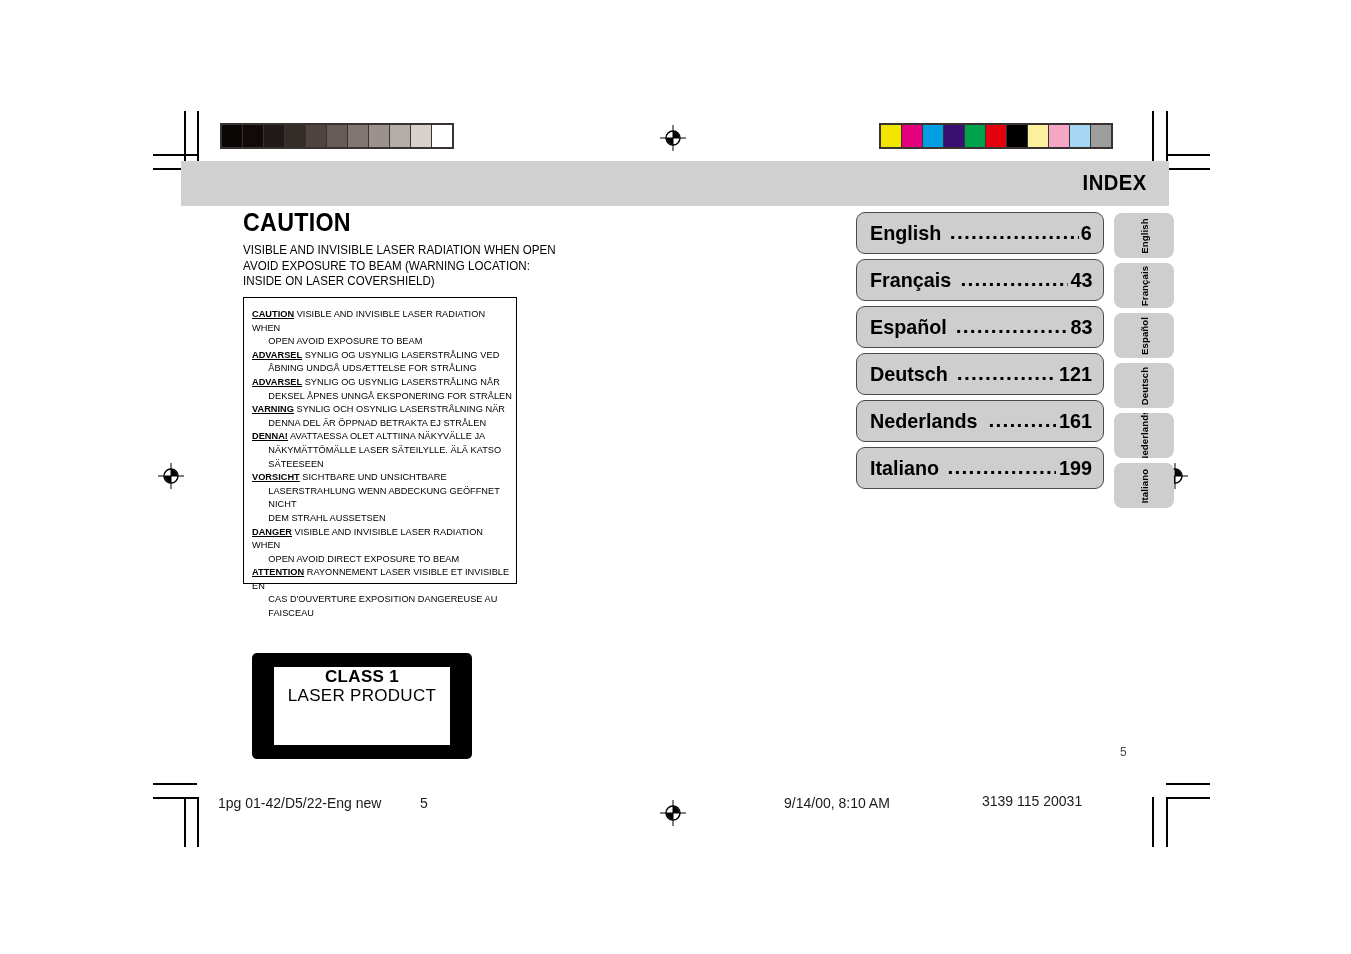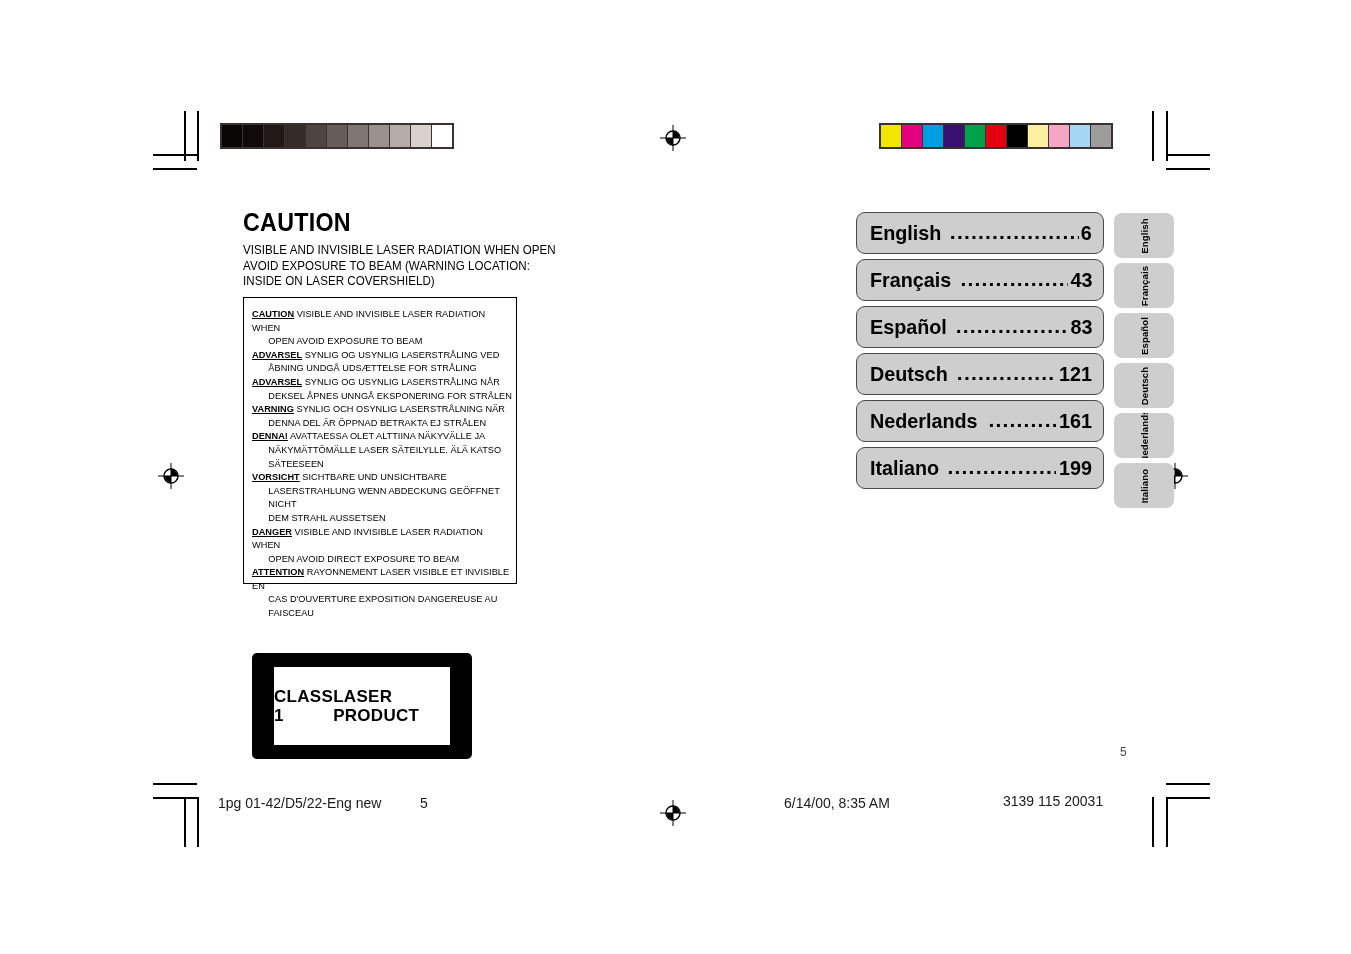--- a/index.html
+++ b/index.html
@@ -79,25 +79,25 @@
     box-sizing:border-box;
     padding:8px;
   }
   .laserbox .inner-black{
     width:100%;height:100%;background:#000;border-radius:5px;
     display:flex;align-items:center;justify-content:center;
     box-sizing:border-box;padding:14px 22px;
   }
   .laserbox .inner-white{
     background:#fff;width:100%;height:100%;
-    display:flex;flex-direction:row;align-items:center;justify-content:center;
+    display:flex;flex-direction:column;align-items:center;justify-content:flex-start;
     line-height:1.12;
   }
   .laserbox .l1{font-size:17px;font-weight:bold;letter-spacing:.3px;}
-  .laserbox .l2{font-size:17px;font-weight:bold;letter-spacing:.3px;}
+  .laserbox .l2{font-size:17px;font-weight:normal;letter-spacing:.3px;}
 
   
   .index-list{position:absolute;left:856px;top:212px;width:248px;}
   .idx-item{
     height:42px;margin-bottom:5px;
     background:#cecece;
     border:1.3px solid #4a4a4a;
     border-radius:9px;
     display:flex;align-items:center;
     padding:0 11px 0 13px;
@@ -143,21 +143,21 @@
     position:absolute;left:1120px;top:745px;
     font-size:12px;color:#4a4a4a;
   }
 
   
   .footer{position:absolute;top:795px;left:0;width:1351px;height:24px;}
   .footer span{position:absolute;font-size:14px;color:#1a1a1a;white-space:nowrap;}
   .f-file{left:218px;top:0;}
   .f-pg{left:420px;top:0;}
   .f-date{left:784px;top:0;}
-  .f-code{left:1003px;top:-2px;font-size:12.5px;}
+  .f-code{left:982px;top:-2px;font-size:12.5px;}
 </style>
 </head>
 <body>
 
 <div class="page">
 
   <div class="cmark" style="left:184px;top:111px;width:1.6px;height:50px;"></div>
   <div class="cmark" style="left:197px;top:111px;width:1.6px;height:50px;"></div>
   <div class="cmark" style="left:153px;top:154px;width:44px;height:1.6px;"></div>
   <div class="cmark" style="left:153px;top:168px;width:44px;height:1.6px;"></div>
@@ -234,20 +234,23 @@
       <div class="swatch" style="background: rgb(59, 15, 114);"></div>
       <div class="swatch" style="background: rgb(0, 161, 75);"></div>
       <div class="swatch" style="background: rgb(227, 0, 15);"></div>
       <div class="swatch" style="background: rgb(0, 0, 0);"></div>
       <div class="swatch" style="background: rgb(250, 240, 160);"></div>
       <div class="swatch" style="background: rgb(245, 166, 196);"></div>
       <div class="swatch" style="background: rgb(166, 215, 242);"></div>
       <div class="swatch" style="background: rgb(157, 157, 157);"></div>
     </div>
 
+  <div class="headerband">
+    <div class="index-title">INDEX</div>
+  </div>
 
   <div class="left-col">
     <div class="caution-head">CAUTION</div>
     <div class="caution-sub" id="caution-sub">
         <div>VISIBLE AND INVISIBLE LASER RADIATION WHEN OPEN</div>
         <div>AVOID EXPOSURE TO BEAM (WARNING LOCATION:</div>
         <div>INSIDE ON LASER COVERSHIELD)</div>
       </div>
   </div>
 
@@ -323,17 +326,17 @@
       <div class="side-tab">
         <span>Italiano</span>
       </div>
     </div>
 
   <div class="page-num">5</div>
 
   <div class="footer">
     <span class="f-file">1pg 01-42/D5/22-Eng new</span>
     <span class="f-pg">5</span>
-    <span class="f-date">6/14/00, 8:35 AM</span>
+    <span class="f-date">9/14/00, 8:10 AM</span>
     <span class="f-code">3139 115 20031</span>
   </div>
 
 </div>
 
 </body></html>

